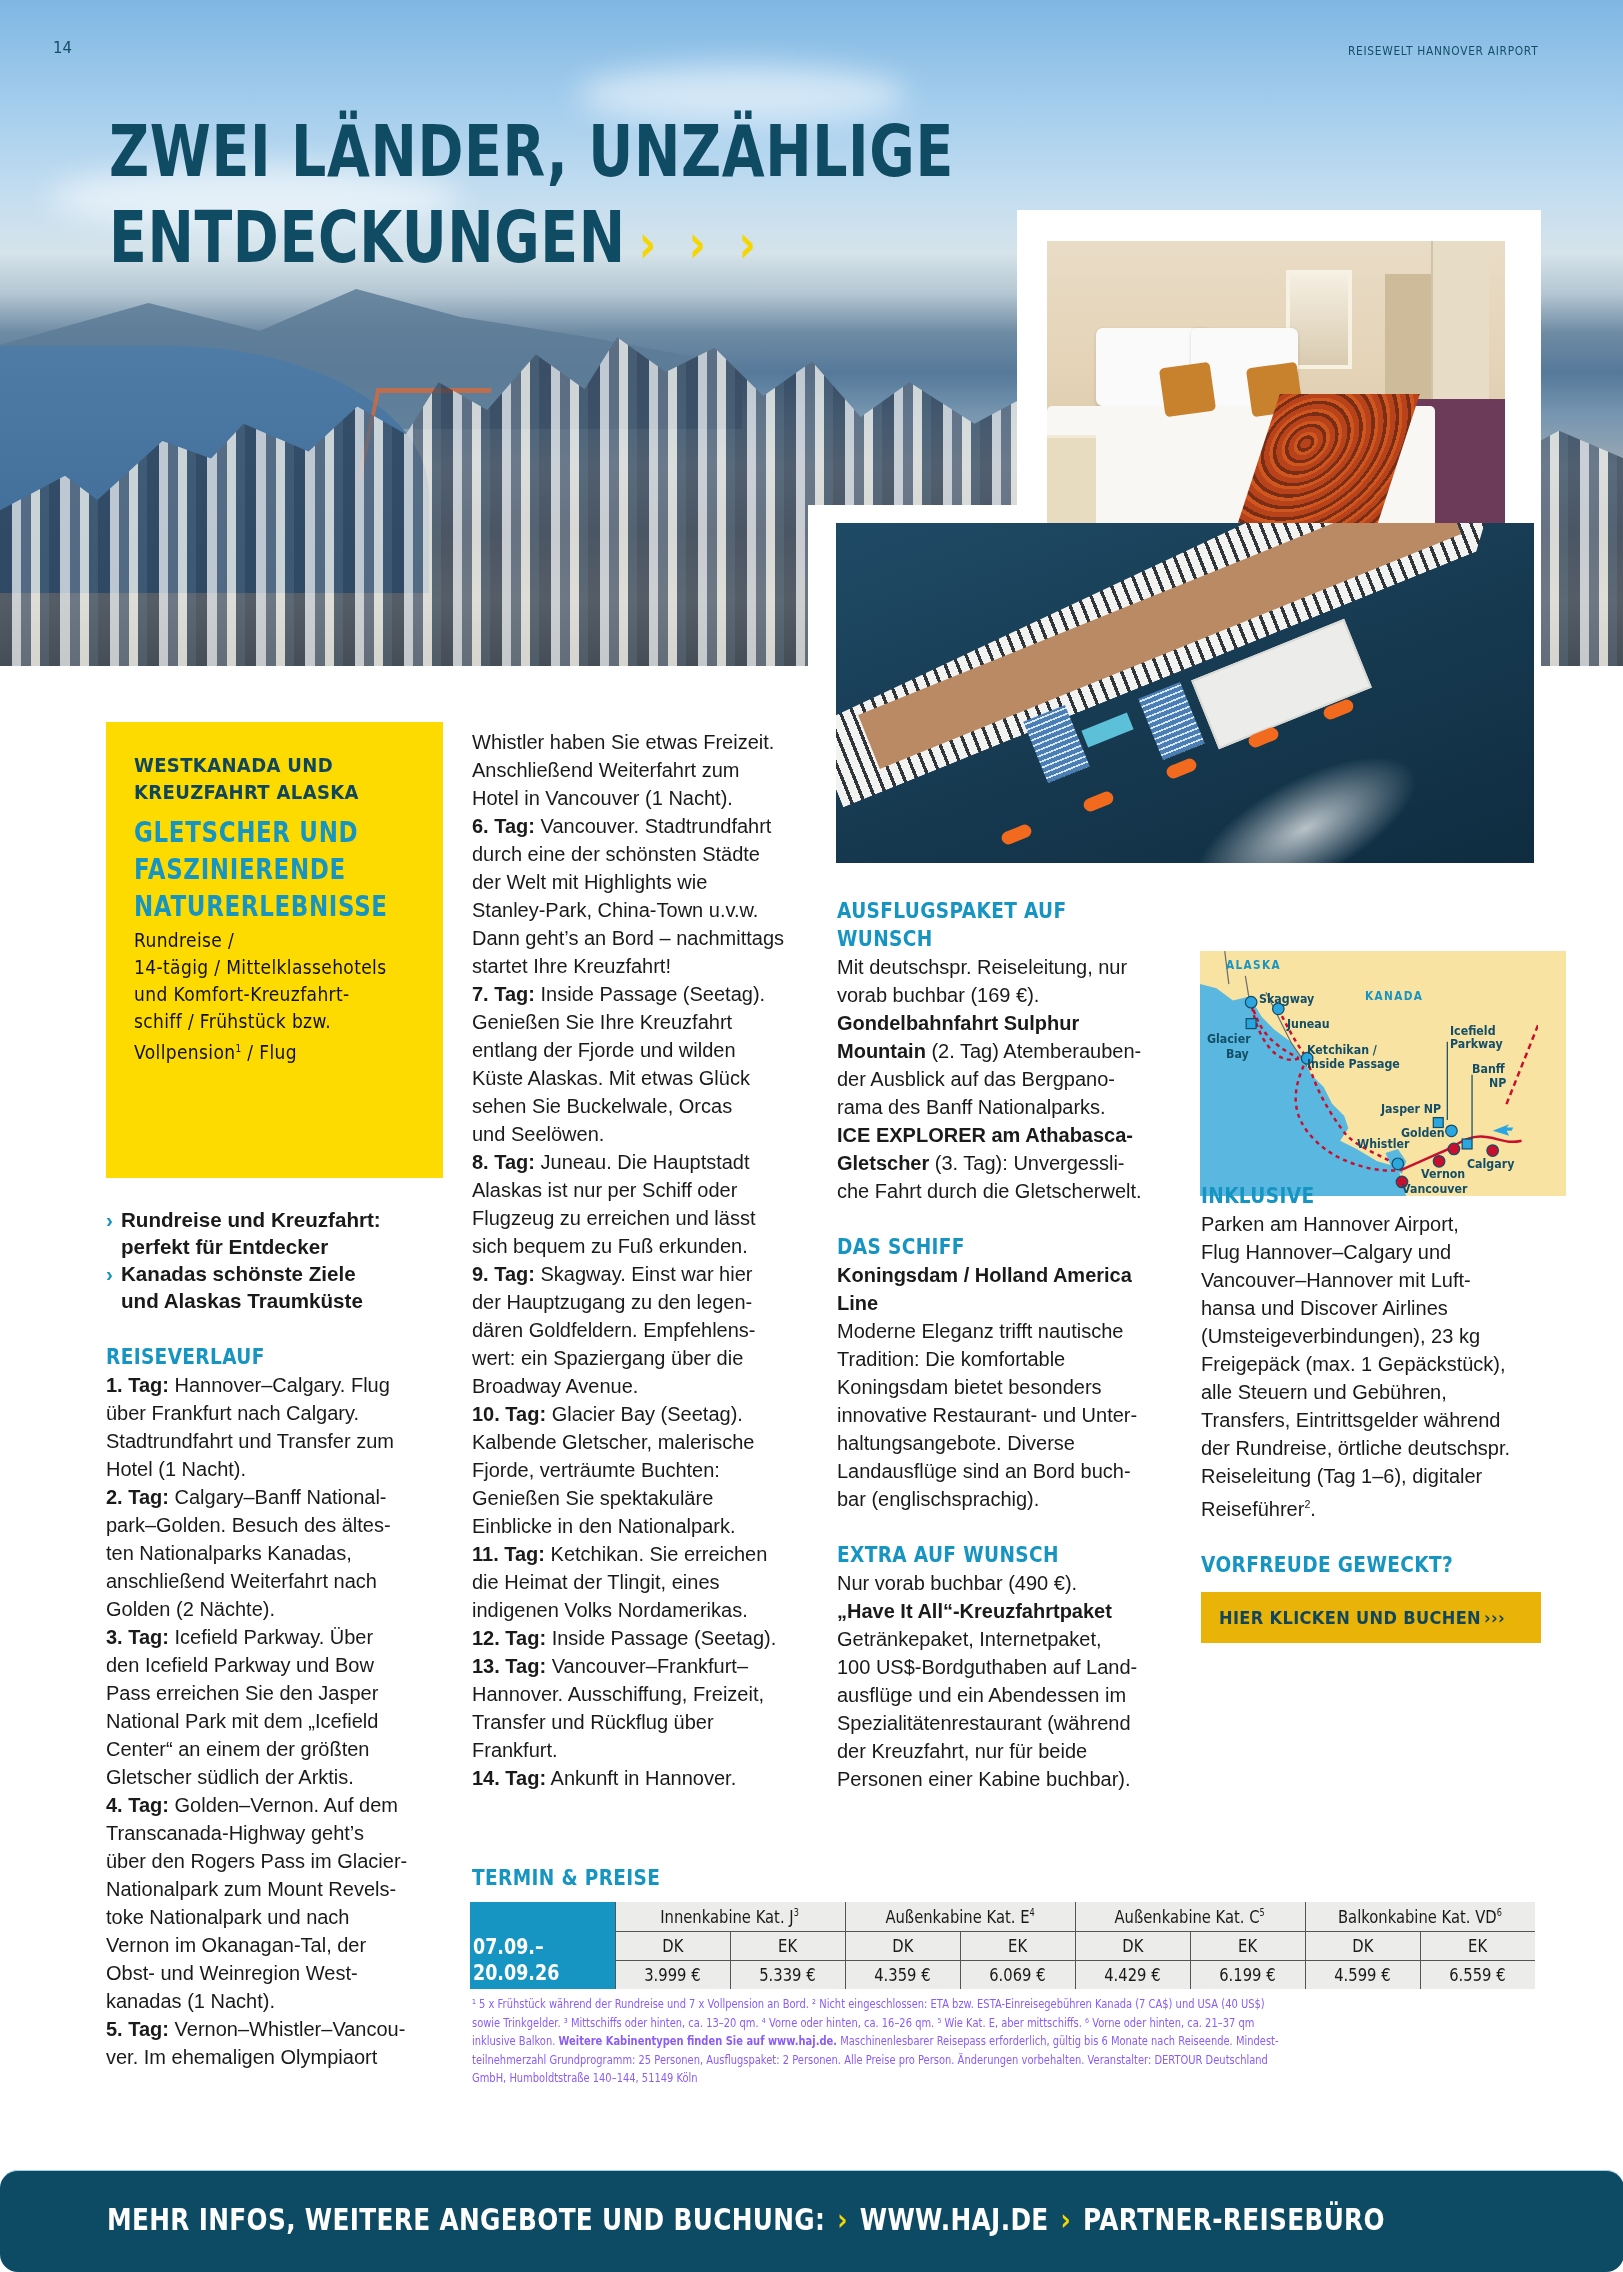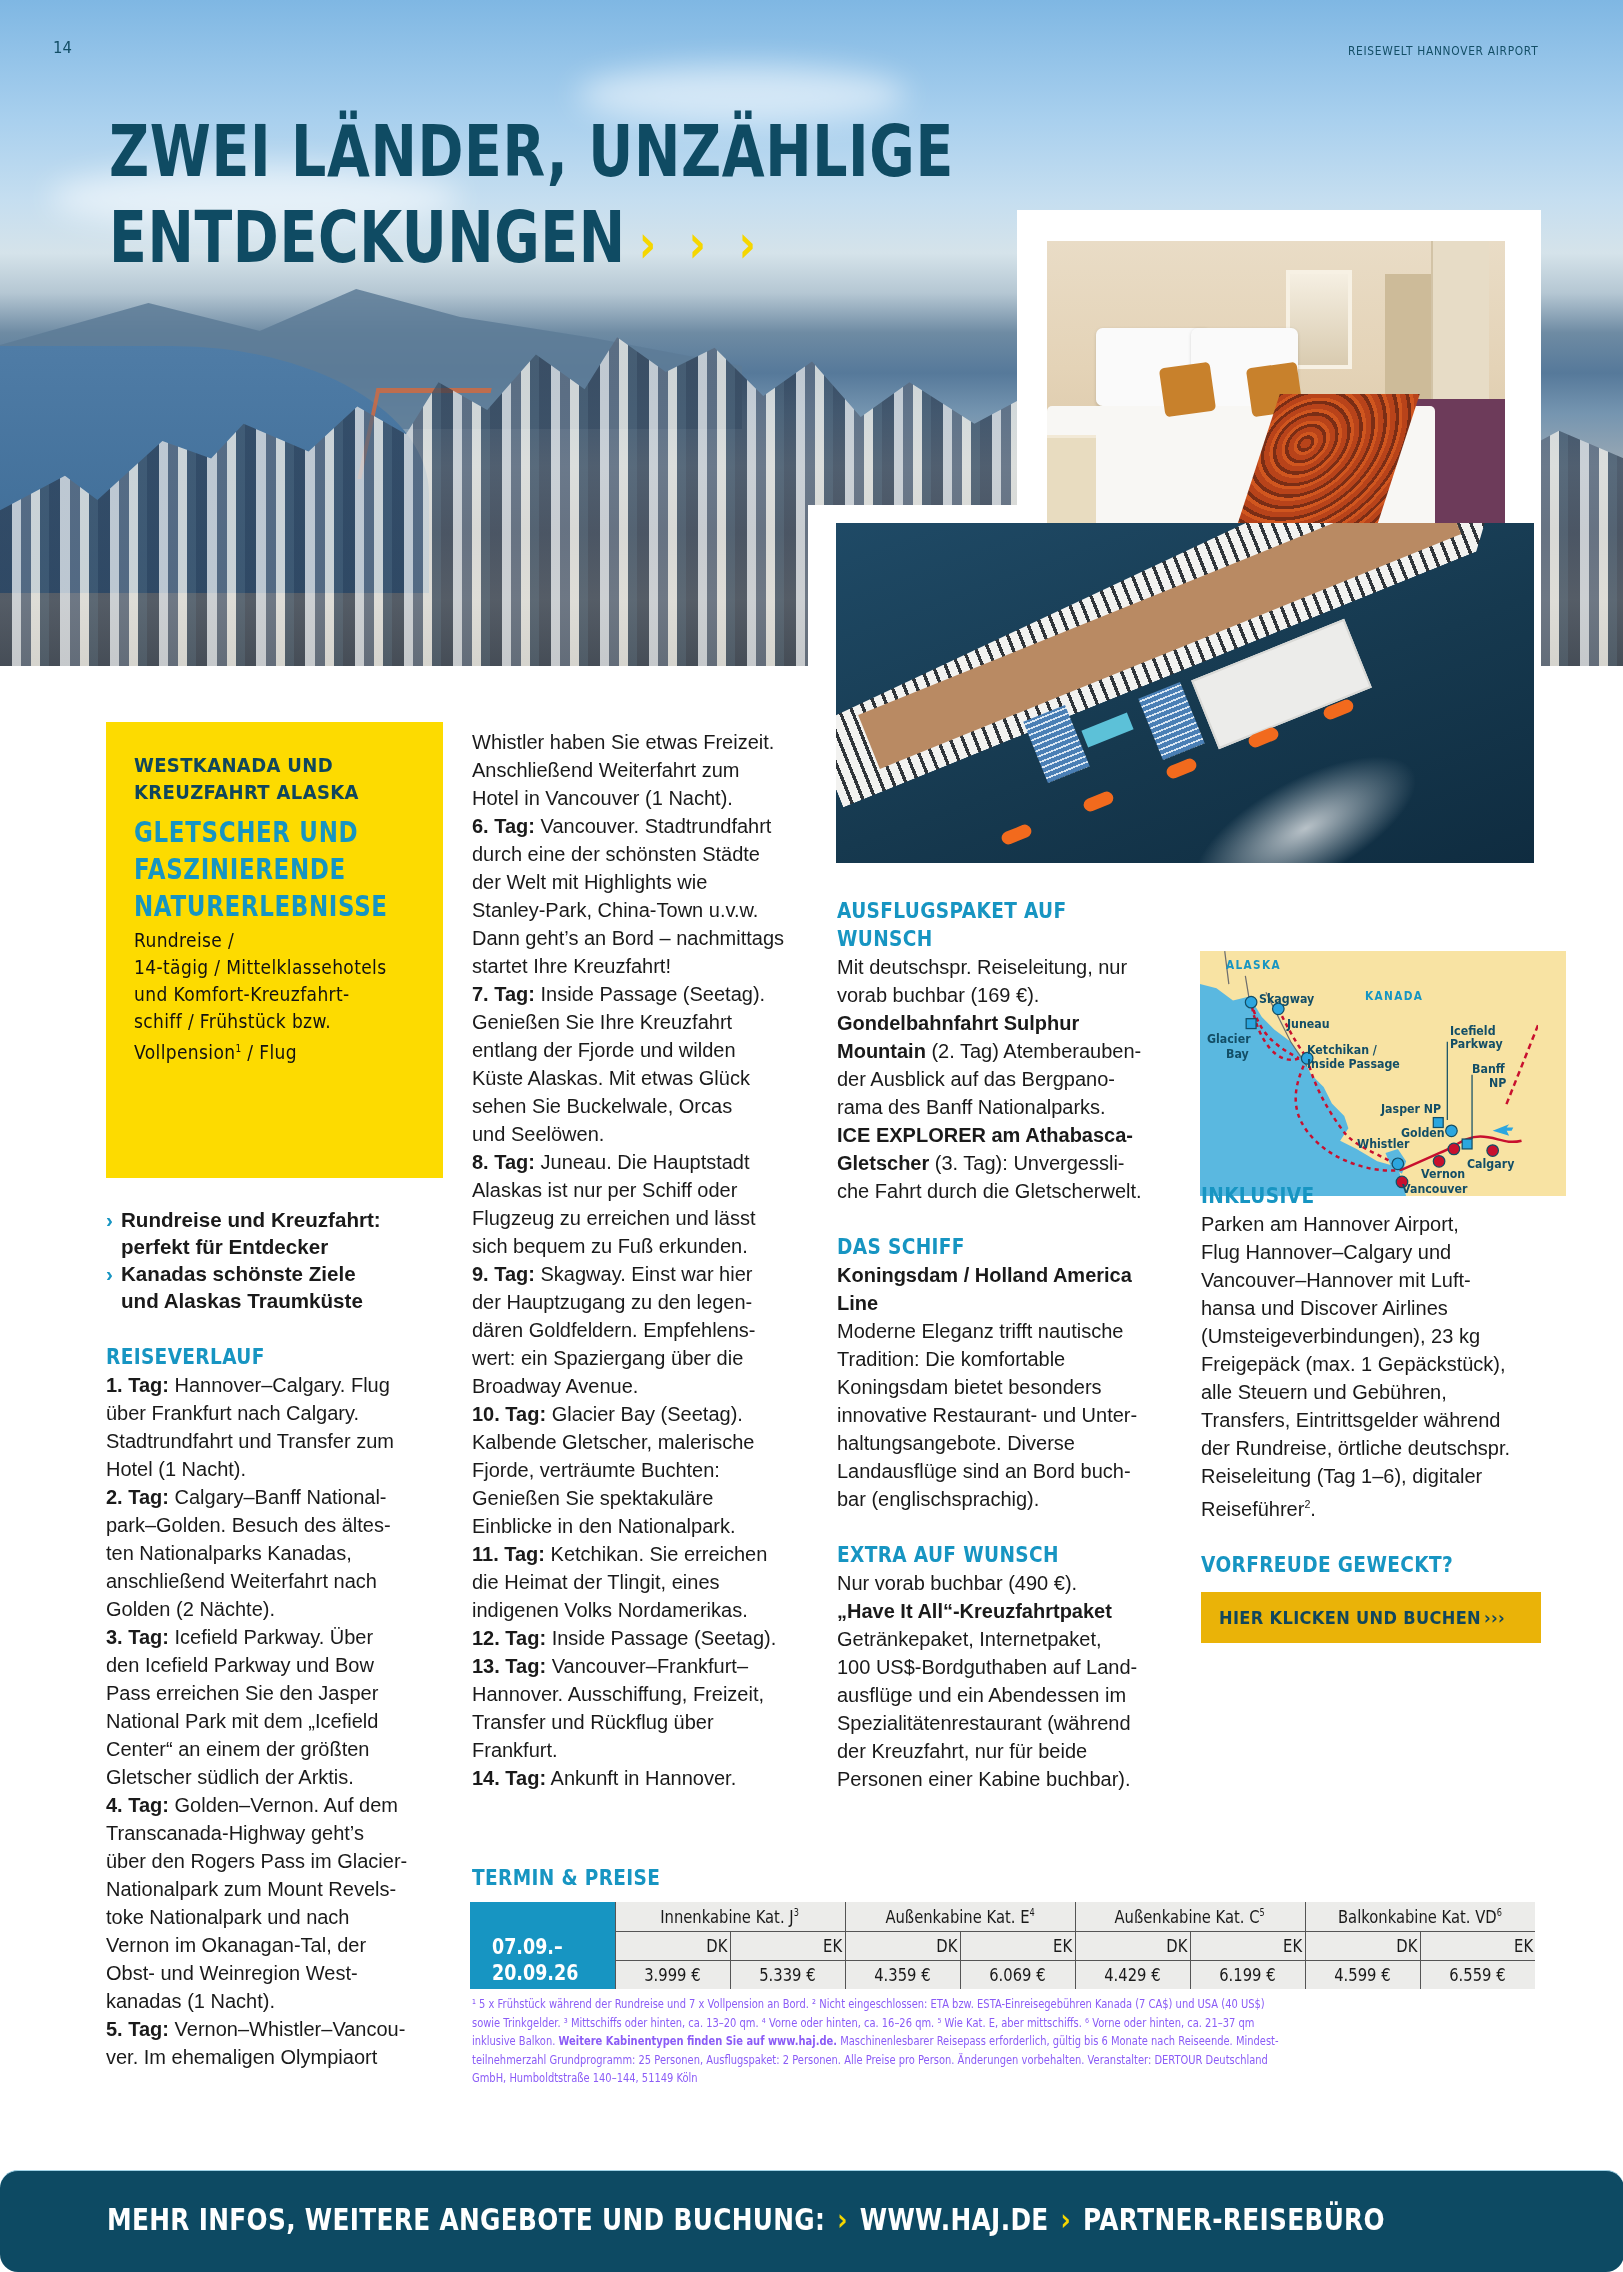--- a/index.html
+++ b/index.html
@@ -86,23 +86,23 @@
   .map svg { position: absolute; left: 0; top: 0; }
   .map-label { position: absolute; font-family: "DejaVu Sans", sans-serif; font-weight: bold; font-size: 13px; line-height: 13px; color: #134e66; white-space: nowrap; transform: scaleX(.85); transform-origin: left; }
   .map-label.country { color: #1795c2; letter-spacing: 1.6px; font-size: 12.4px; }
 
   
   .prices-head { position: absolute; left: 472px; top: 1864px; }
   .price-table { position: absolute; left: 470px; top: 1902px; border-collapse: collapse; font-family: "DejaVu Sans", sans-serif; }
   .price-table td, .price-table th { font-weight: normal; text-align: center; color: #1a1a1a; background: #ececea; border-left: 1.6px solid #555; font-size: 18px; height: 29px; white-space: nowrap; padding: 0; }
   .price-table th .th-inner, .price-table td .td-inner { display: inline-block; transform: scaleX(.82); }
   .price-table sup { font-size: 10px; }
-  .price-table .date-cell { background: #1795c2; color: #ffffff; font-weight: bold; text-align: left; padding-left: 22px; border-left: none; font-size: 20.6px; line-height: 26px; vertical-align: bottom; padding-bottom: 3.3px; }
+  .price-table .date-cell { background: #1795c2; color: #ffffff; font-weight: bold; text-align: left; padding-left: 3px; border-left: none; font-size: 20.6px; line-height: 26px; vertical-align: bottom; padding-bottom: 3.3px; }
   .price-table .date-cell .td-inner { transform: scaleX(.85); transform-origin: left; }
-  .price-table tr.sub td { border-top: 1.6px solid #555; text-align: right; }
+  .price-table tr.sub td { border-top: 1.6px solid #555; }
   .price-table tr.vals td { border-top: 1.6px solid #555; }
 
   .footnotes { position: absolute; left: 472px; top: 1995px; width: 1072px; font-family: "DejaVu Sans", sans-serif; font-size: 12.4px; line-height: 18.6px; color: #8b5cf6; }
   .footnotes .fl { display: block; white-space: nowrap; transform: scaleX(.8); transform-origin: left; }
   .footnotes b { font-weight: bold; }
 
   
   .footer-bar { position: absolute; left: 0; top: 2170px; width: 1624px; height: 102px; background: #0d4a63; border-top: 1.6px solid #9fd2e6; border-radius: 18px; }
   .footer-text { position: absolute; left: 107px; top: 30px; font-family: "DejaVu Sans", sans-serif; font-weight: bold; font-size: 31px; color: #ffffff; white-space: nowrap; letter-spacing: 0.4px; transform: scaleX(.8); transform-origin: left; }
   .footer-text .chev { color: #f5d600; margin: 0 15px; }

